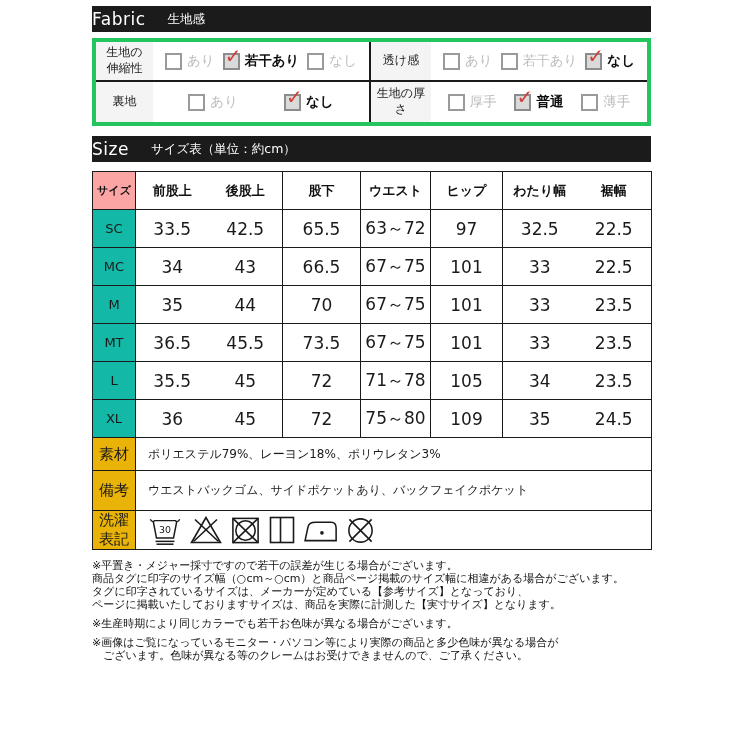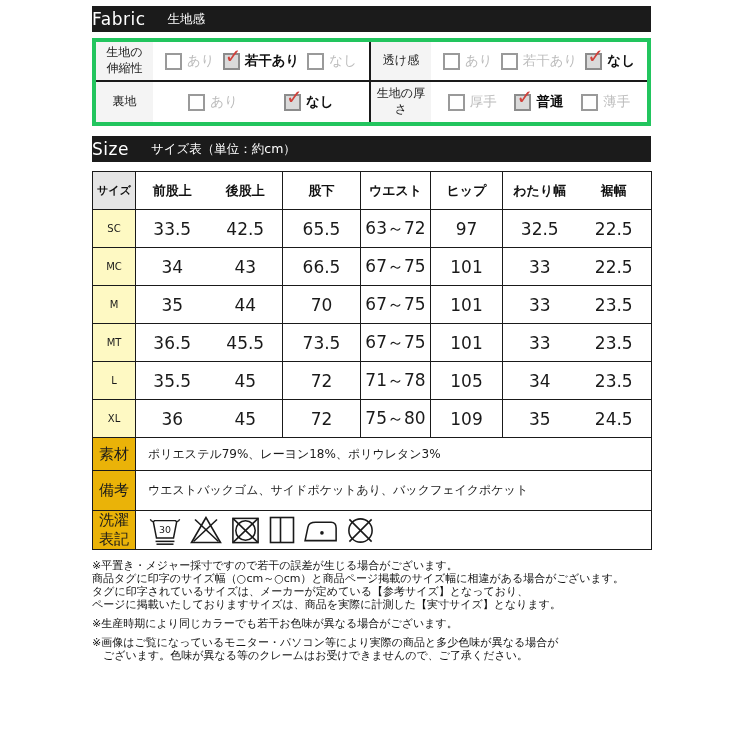--- a/index.html
+++ b/index.html
@@ -49,22 +49,22 @@
   .size-bar{margin-top:10px;}
   table.size-table{
     border-collapse:collapse;table-layout:fixed;width:559px;margin-top:9px;
   }
   .size-table th,.size-table td{
     border:1px solid #1a1a1a;text-align:center;padding:0;box-sizing:border-box;
   }
   .size-table .nl{border-left-style:hidden;}
   .size-table tr{height:38px;}
   .size-table th{font-size:13px;font-weight:bold;color:#111;}
-  .size-table th.size-h{font-size:11px;background:#e5e5e5;}
-  .size-table td.size-c{font-size:10px;background:#fef9c3;}
+  .size-table th.size-h{font-size:11px;background:#fca5a5;}
+  .size-table td.size-c{font-size:13px;background:#14b8a6;}
   .size-table td.val{font-size:17px;}
   .size-table tr.r-material{height:33px;}
   .size-table tr.r-notes{height:40px;}
   .size-table tr.r-care{height:39px;}
   .size-table td.d-label{background:#eab308;font-size:15px;line-height:1.25;}
   .size-table td.d-val{text-align:left;padding-left:12px;font-size:12px;}
   .care-strip{display:flex;align-items:center;gap:7px;padding-left:12px;}
   .care-strip svg{display:block;}
 
   

